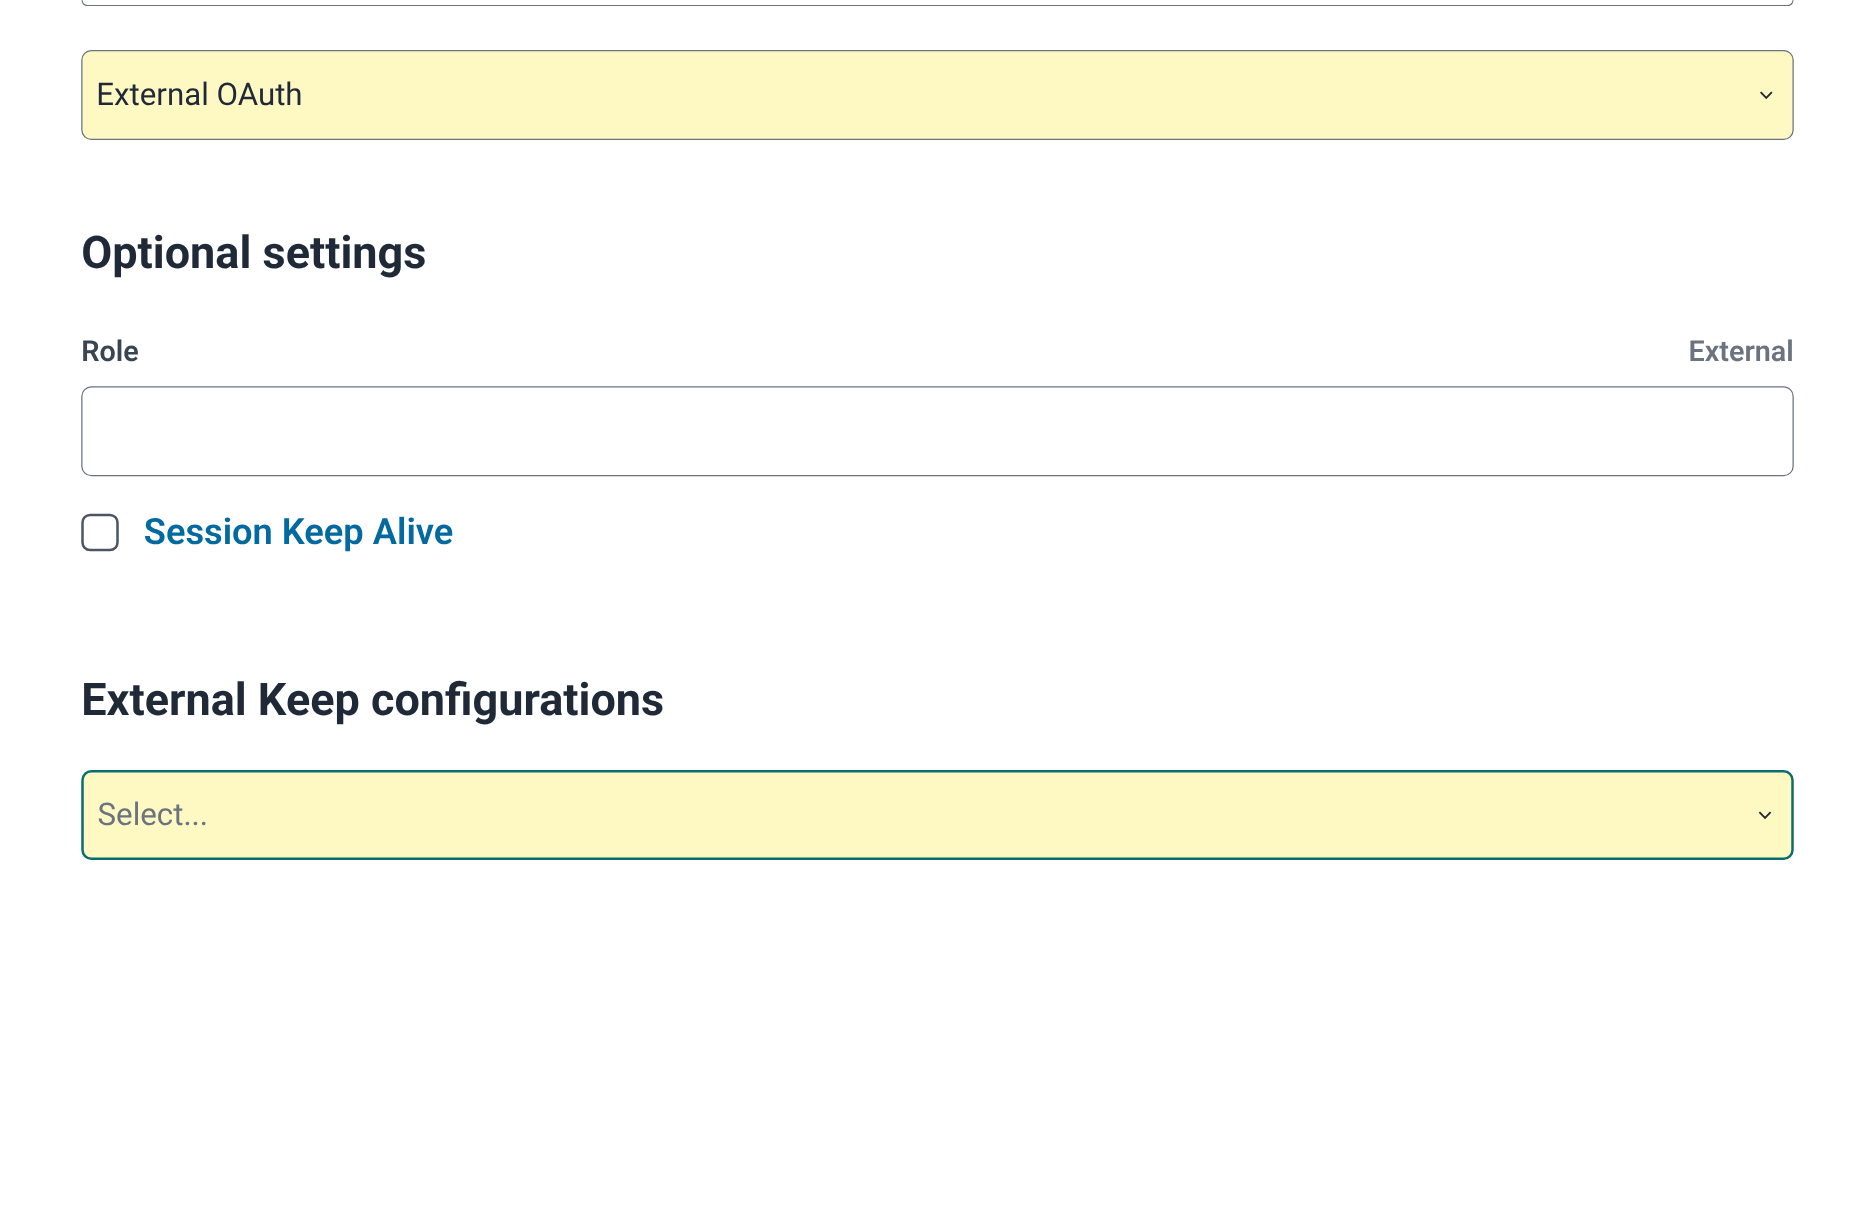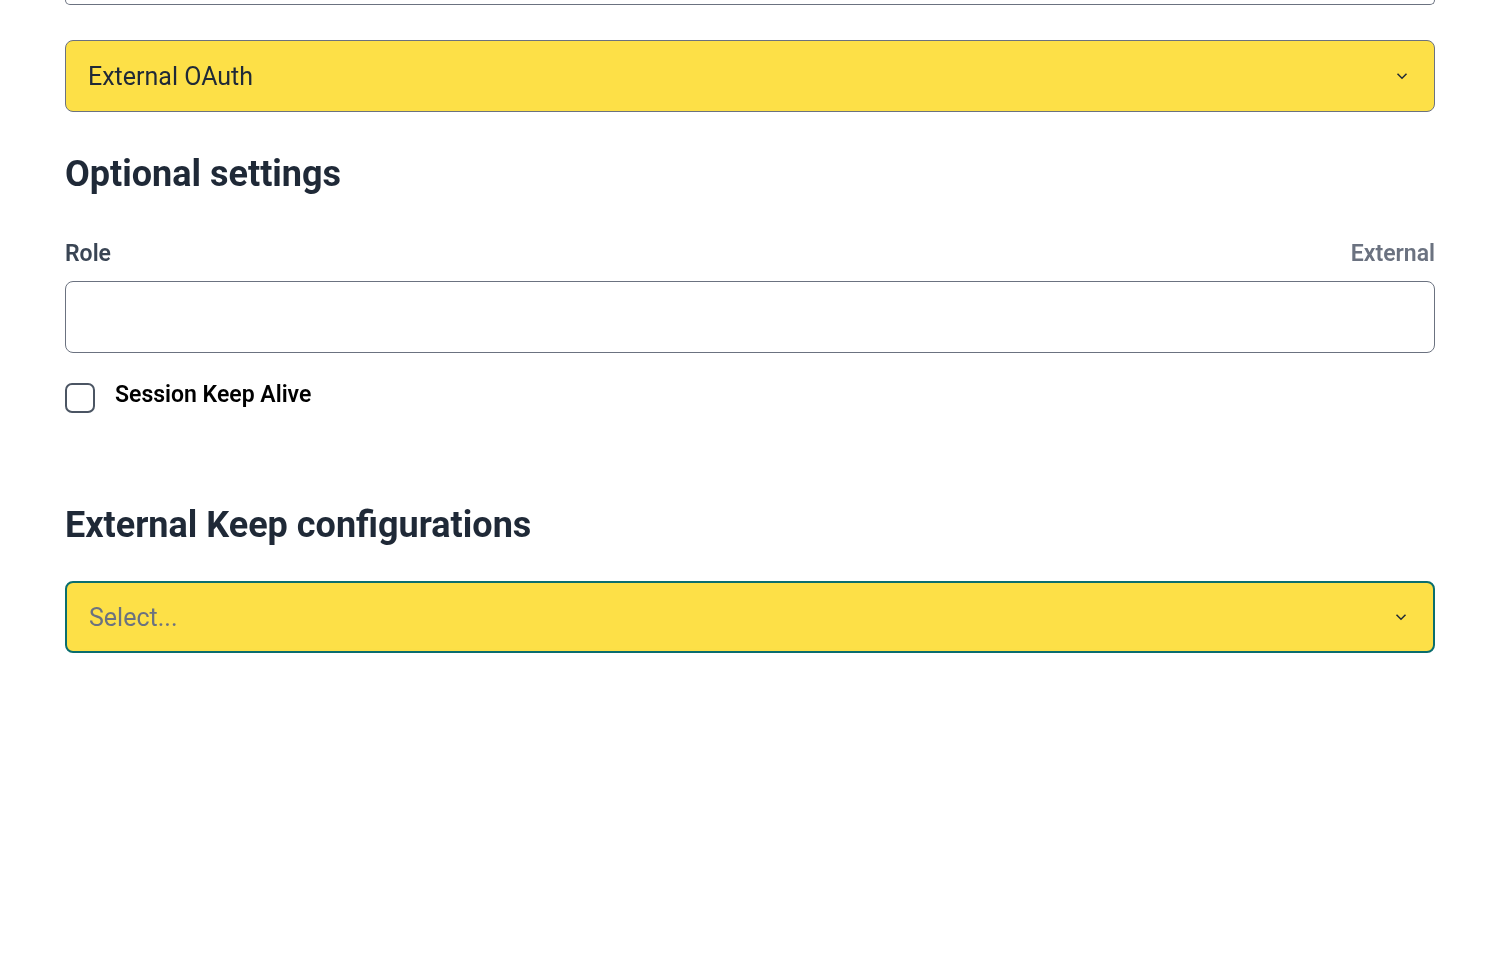--- a/index.html
+++ b/index.html
@@ -40,24 +40,24 @@
       color: #6b7280;
     }
     .select-box {
       width: 100%;
       height: 72px;
       border: 1.5px solid #6b7280;
       border-radius: 8px;
       display: flex;
       align-items: center;
       justify-content: space-between;
-      padding: 0 22px;
+      padding: 0 11px;
       font-size: 25px;
       color: #1f2937;
-      background: #fde047;
+      background: #fef9c3;
       cursor: pointer;
     }
     .select-box.focused {
       border: 2.5px solid #0b6e6e;
     }
     .select-box .placeholder {
       color: #6b7280;
     }
     .chevron-icon {
       width: 20px;
@@ -81,21 +81,21 @@
       padding: 0 22px;
       font-size: 25px;
       color: #1f2937;
       background: #ffffff;
       outline: none;
     }
     .section-heading {
       font-size: 36px;
       font-weight: 700;
       color: #1f2937;
-      margin-top: 41px;
+      margin-top: 69px;
       margin-bottom: 45px;
     }
     .section-heading.second {
       margin-top: 90px;
       margin-bottom: 35px;
     }
     .checkbox-row {
       display: flex;
       align-items: flex-start;
       margin-top: 28px;
@@ -108,23 +108,23 @@
       border-radius: 7px;
       background: #ffffff;
       cursor: pointer;
       flex-shrink: 0;
       margin-top: 2px;
     }
     .checkbox-content {
       flex: 1;
     }
     .checkbox-title {
-      font-size: 23px;
+      font-size: 29px;
       font-weight: 600;
-      color: #000000;
+      color: #0369a1;
       margin-bottom: 6px;
     }
     .checkbox-description {
       font-size: 24px;
       font-weight: 400;
       color: #6b7280;
       line-height: 1.4;
     }
     .dropdown-container {
       position: relative;

